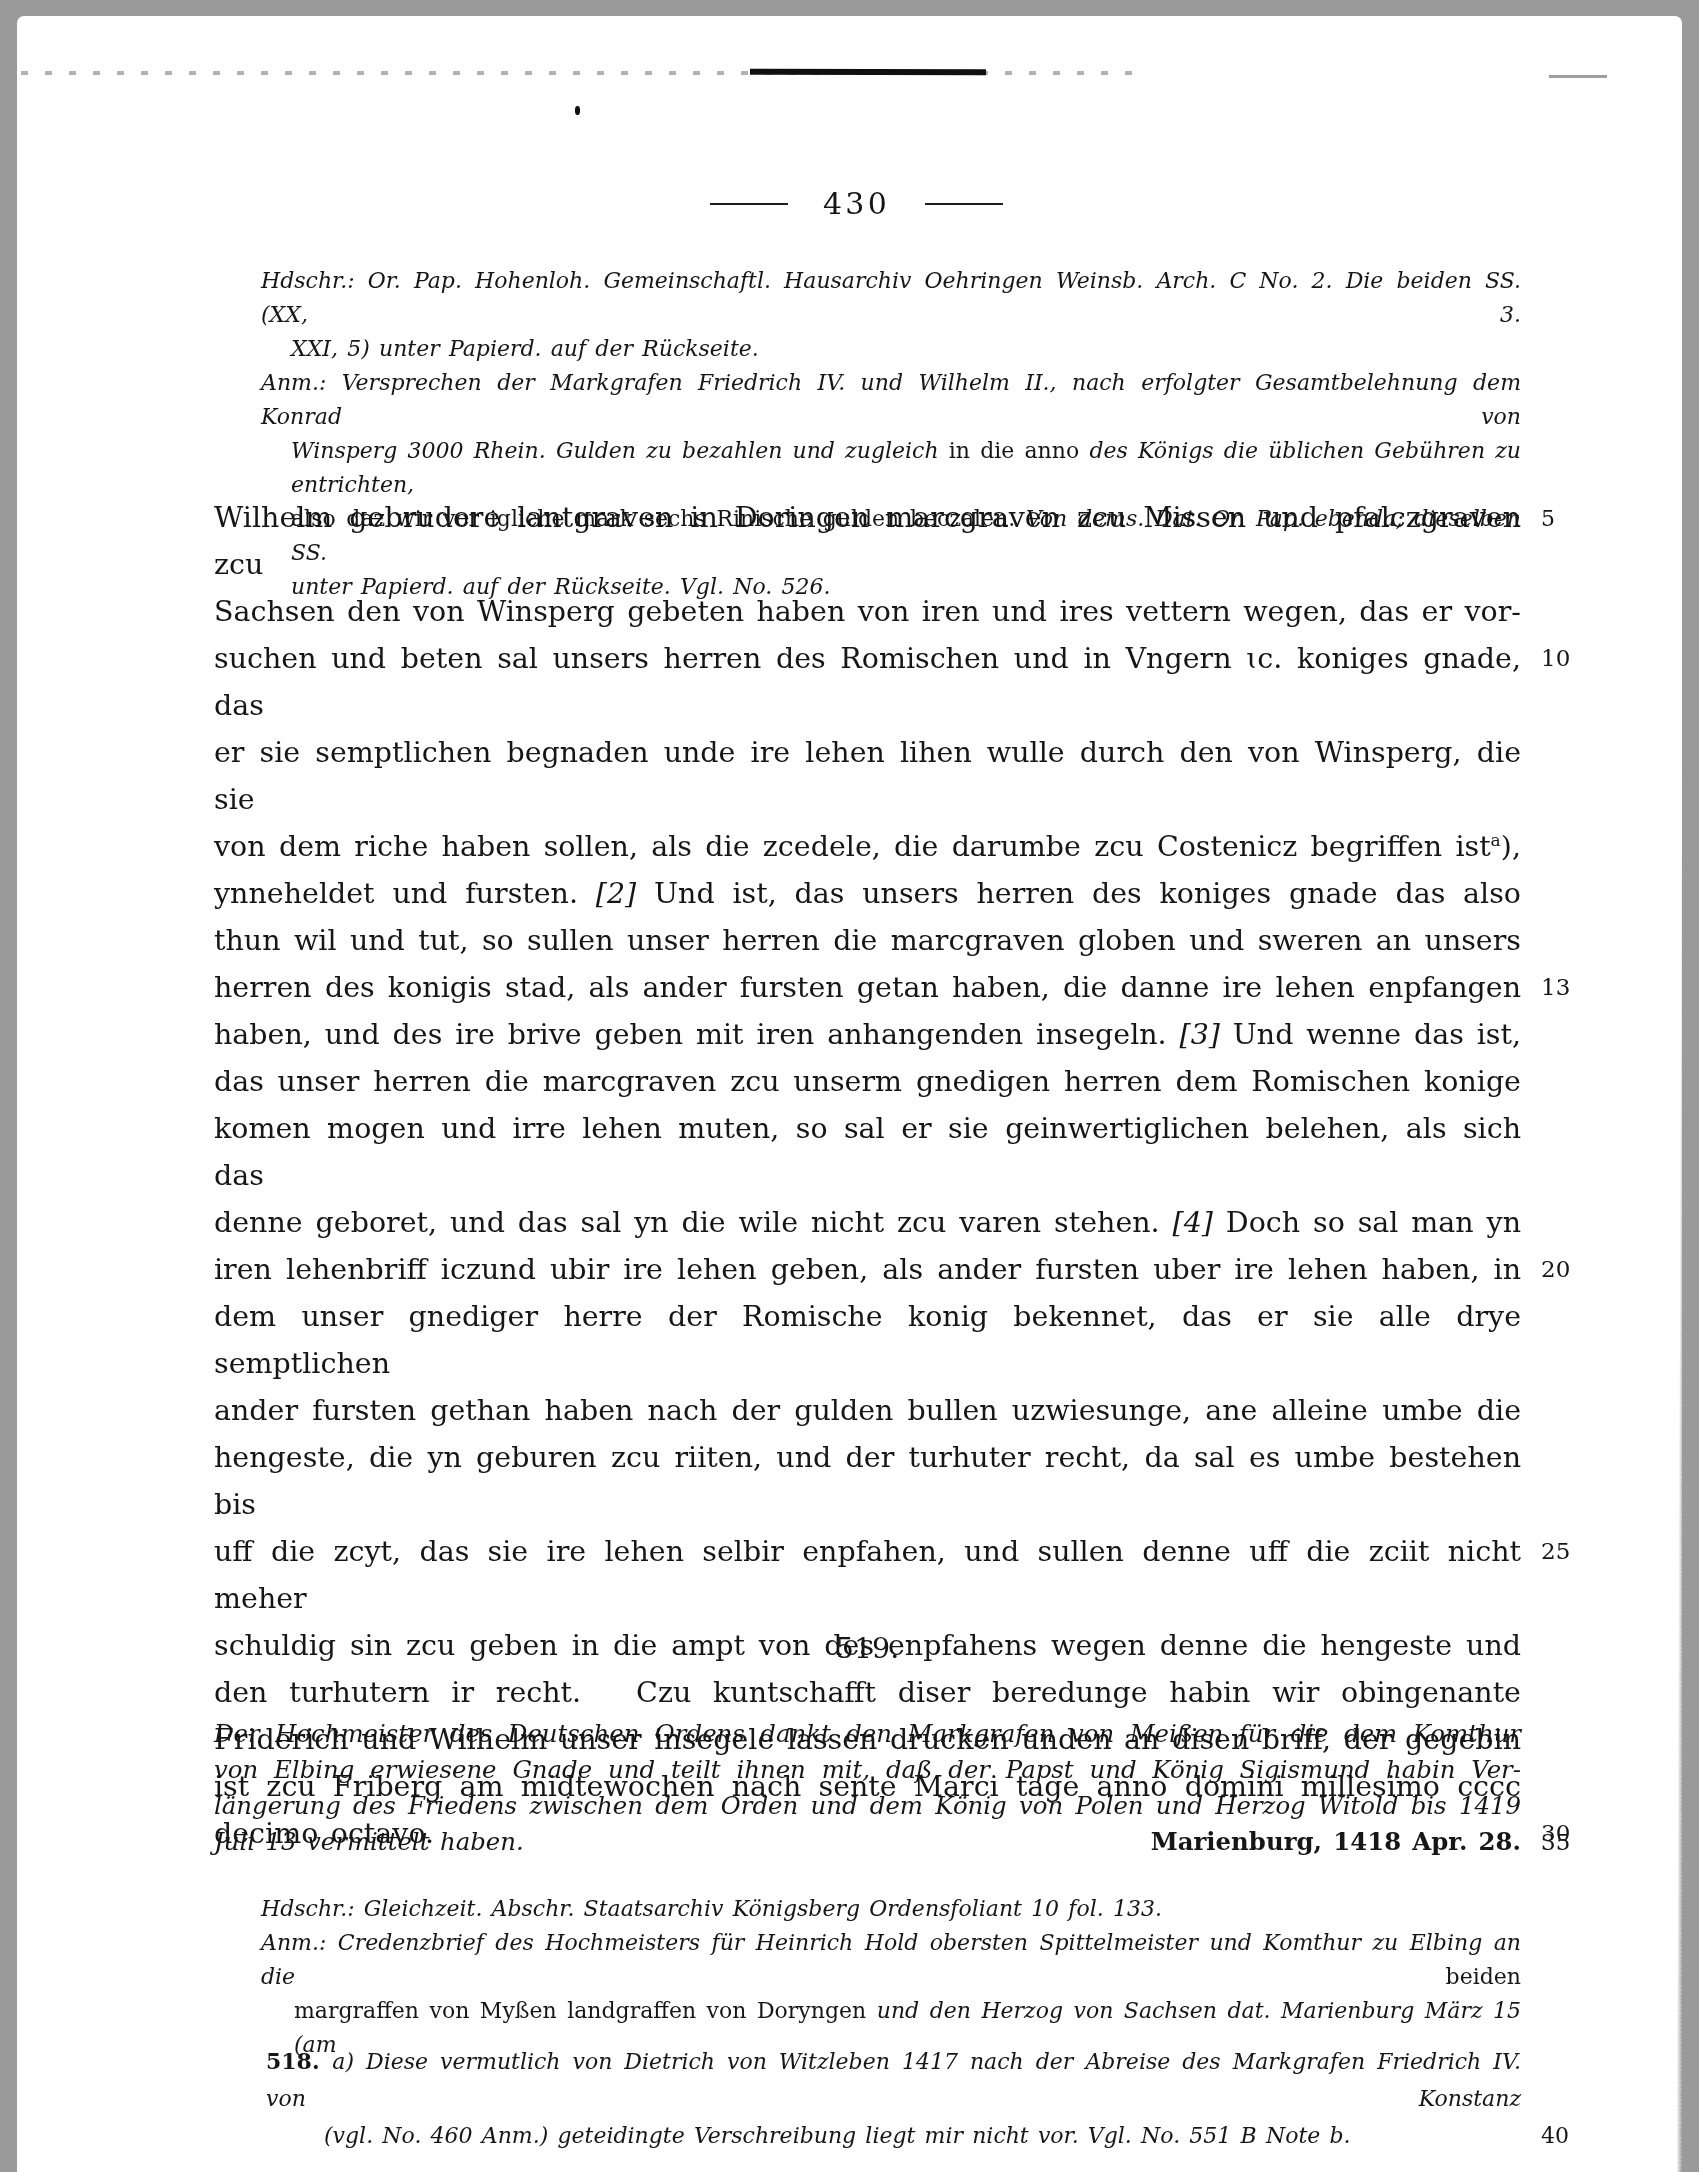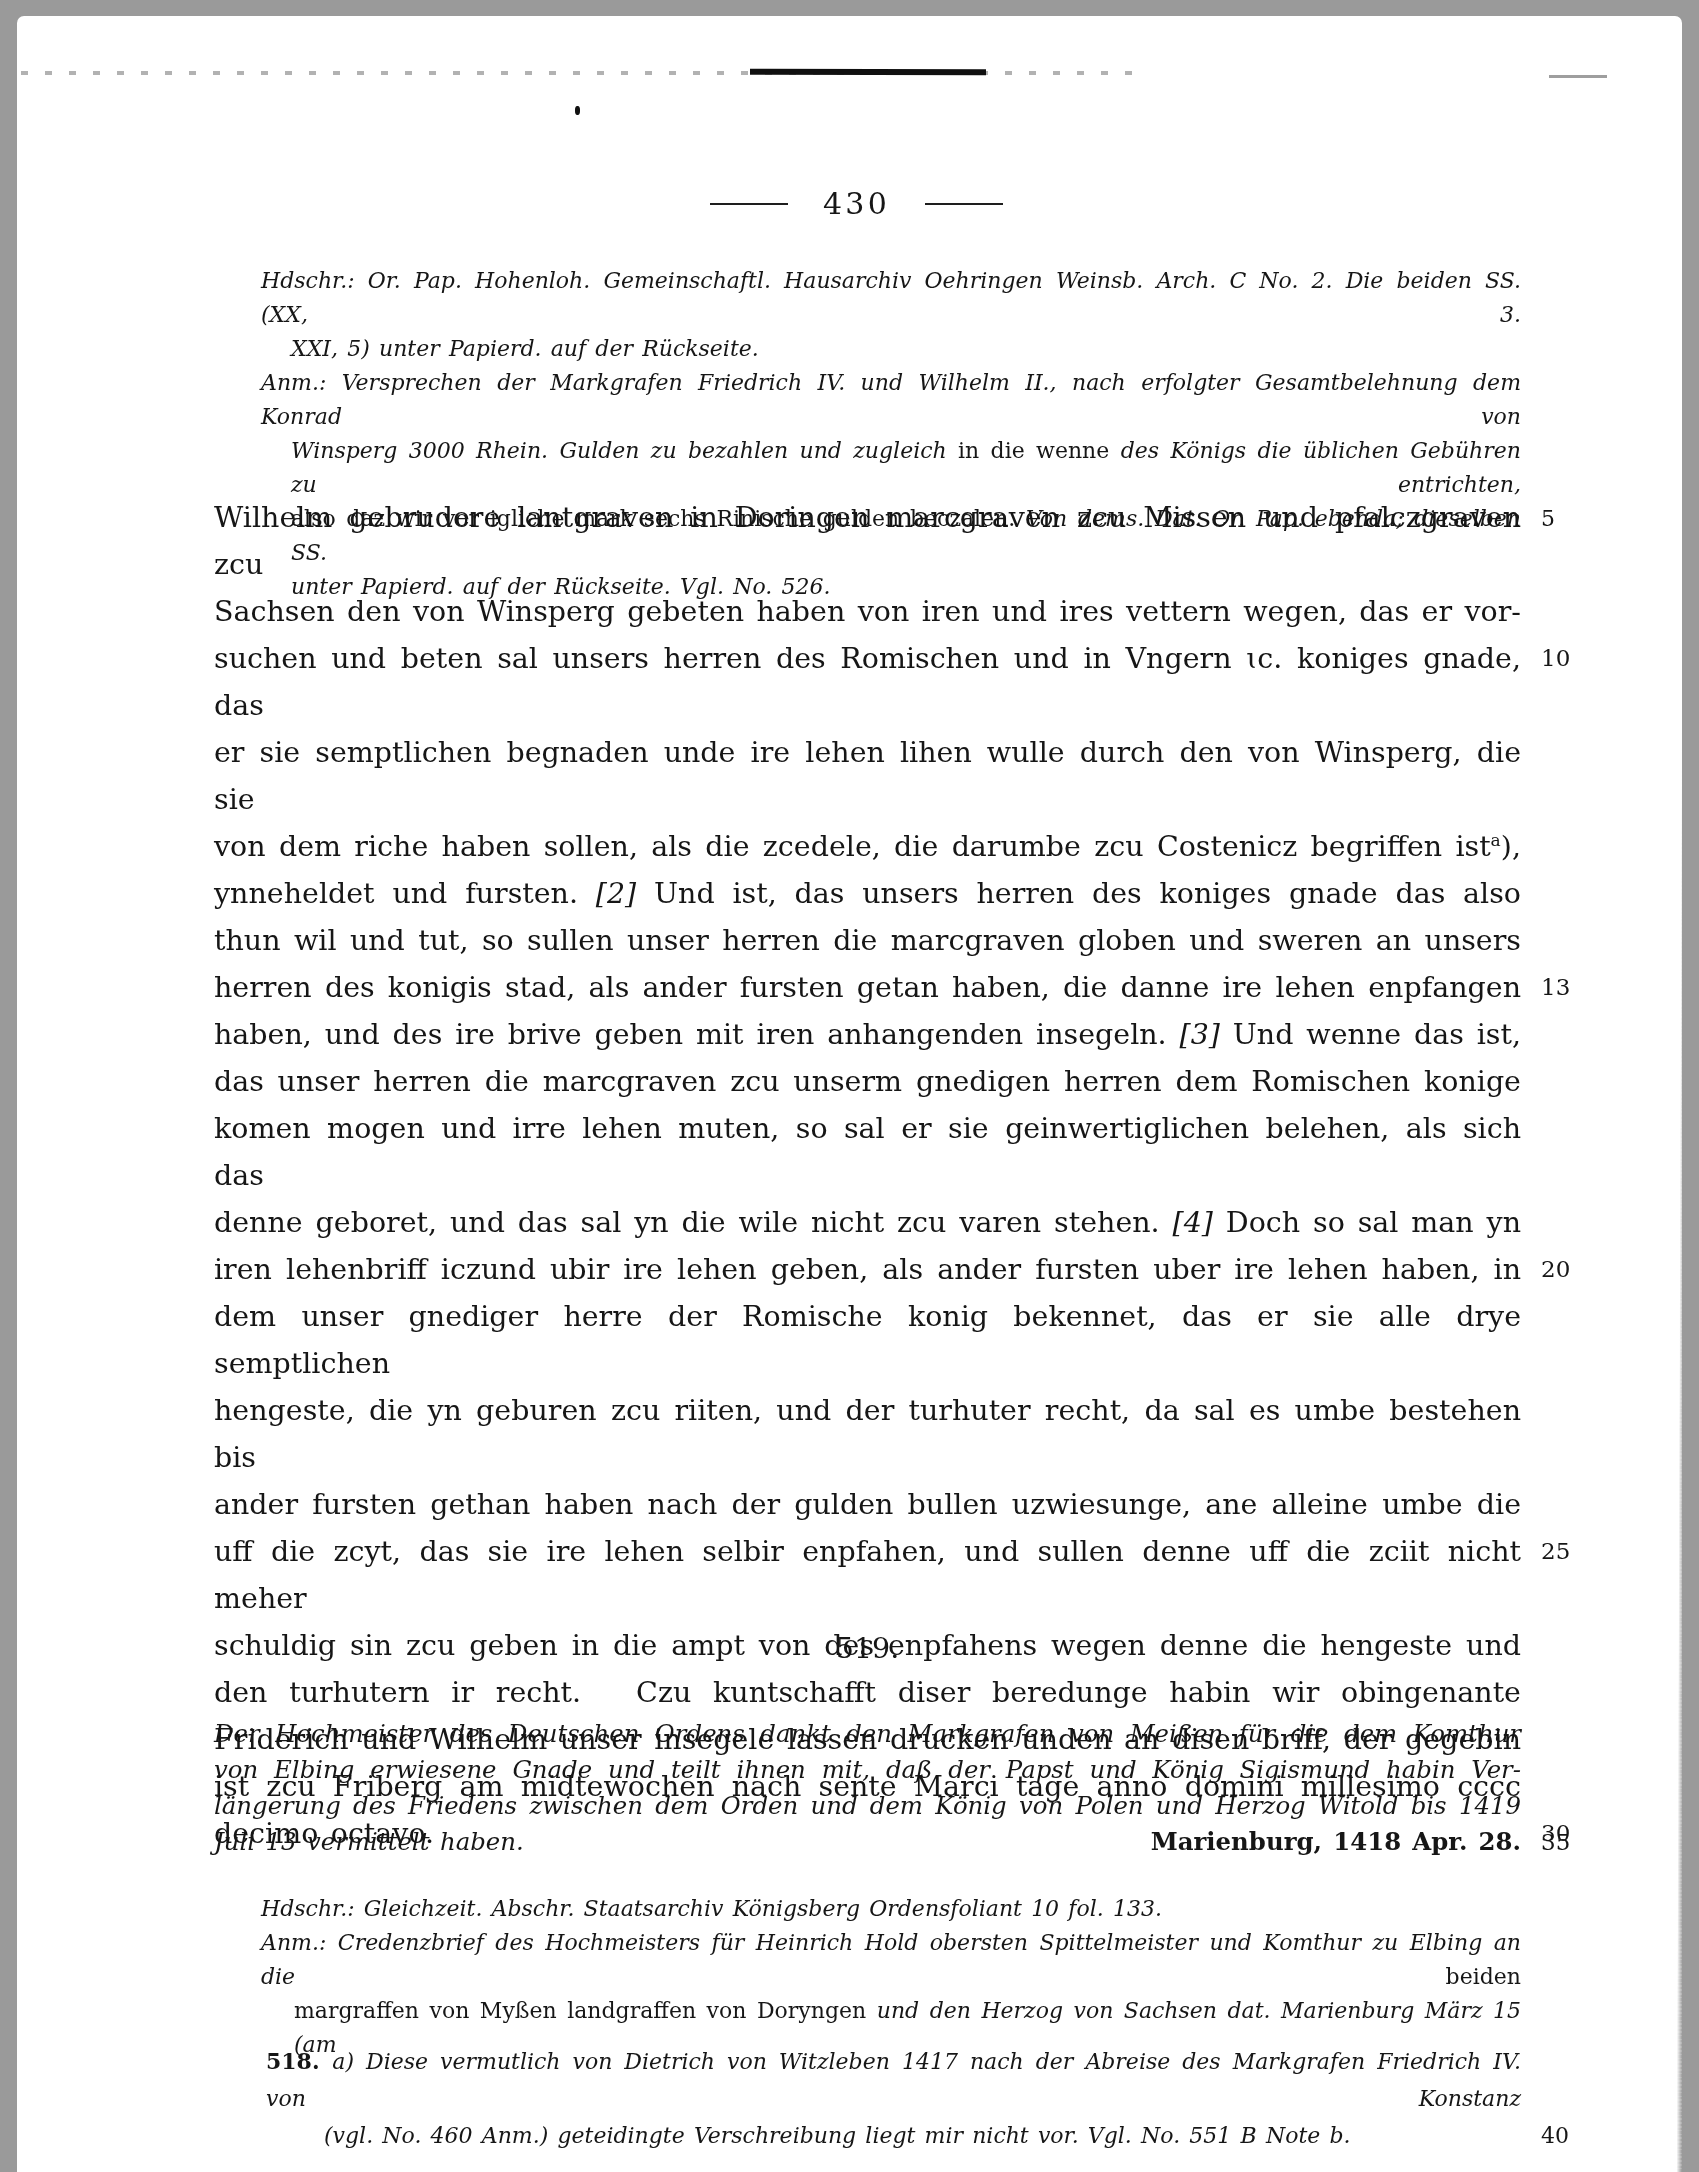--- a/index.html
+++ b/index.html
@@ -77,42 +77,42 @@
   <div class="abs pnrow">
     <span class="pnrule"></span>
     <span class="pn">430</span>
     <span class="pnrule"></span>
   </div>
 
   <div class="abs note1">
       <div class="tline just"><span class="sg-i">Hdschr.: Or. Pap. Hohenloh. Gemeinschaftl. Hausarchiv Oehringen Weinsb. Arch. C No. 2. Die beiden SS. (XX, 3.</span></div>
       <div class="tline cont"><span class="sg-i">XXI, 5) unter Papierd. auf der Rückseite.</span></div>
       <div class="tline just"><span class="sg-i">Anm.: Versprechen der Markgrafen Friedrich IV. und Wilhelm II., nach erfolgter Gesamtbelehnung dem Konrad von</span></div>
-      <div class="tline cont just"><span class="sg-i">Winsperg 3000 Rhein. Gulden zu bezahlen und zugleich </span><span class="sg-r">in die wenne </span><span class="sg-i">des Königs die üblichen Gebühren zu entrichten,</span></div>
+      <div class="tline cont just"><span class="sg-i">Winsperg 3000 Rhein. Gulden zu bezahlen und zugleich </span><span class="sg-r">in die anno </span><span class="sg-i">des Königs die üblichen Gebühren zu entrichten,</span></div>
       <div class="tline cont just"><span class="sg-r">also daz wir vor igliche mark sechs Rinische gulden beczalen. </span><span class="sg-i">Von dems. Dat. Or. Pap. ebenda; dieselben SS.</span><span class="lineno">5</span></div>
       <div class="tline cont"><span class="sg-i">unter Papierd. auf der Rückseite. Vgl. No. 526.</span></div>
     </div>
 
   <div class="abs bodytext">
       <div class="tline just"><span class="sg-r">Wilhelm gebrudere lantgraven in Doringen marcgraven zcu Missen und pfalczgraven zcu</span></div>
       <div class="tline just"><span class="sg-r">Sachsen den von Winsperg gebeten haben von iren und ires vettern wegen, das er vor-</span></div>
       <div class="tline just"><span class="sg-r">suchen und beten sal unsers herren des Romischen und in Vngern ɩc. koniges gnade, das</span><span class="lineno">10</span></div>
       <div class="tline just"><span class="sg-r">er sie semptlichen begnaden unde ire lehen lihen wulle durch den von Winsperg, die sie</span></div>
       <div class="tline just"><span class="sg-r">von dem riche haben sollen, als die zcedele, die darumbe zcu Costenicz begriffen ist</span><span class="sg-sup">a</span><span class="sg-r">),</span></div>
       <div class="tline just"><span class="sg-r">ynneheldet und fursten. </span><span class="sg-i">[2]</span><span class="sg-r"> Und ist, das unsers herren des koniges gnade das also</span></div>
       <div class="tline just"><span class="sg-r">thun wil und tut, so sullen unser herren die marcgraven globen und sweren an unsers</span></div>
       <div class="tline just"><span class="sg-r">herren des konigis stad, als ander fursten getan haben, die danne ire lehen enpfangen</span><span class="lineno">13</span></div>
       <div class="tline just"><span class="sg-r">haben, und des ire brive geben mit iren anhangenden insegeln. </span><span class="sg-i">[3]</span><span class="sg-r"> Und wenne das ist,</span></div>
       <div class="tline just"><span class="sg-r">das unser herren die marcgraven zcu unserm gnedigen herren dem Romischen konige</span></div>
       <div class="tline just"><span class="sg-r">komen mogen und irre lehen muten, so sal er sie geinwertiglichen belehen, als sich das</span></div>
       <div class="tline just"><span class="sg-r">denne geboret, und das sal yn die wile nicht zcu varen stehen. </span><span class="sg-i">[4]</span><span class="sg-r"> Doch so sal man yn</span></div>
       <div class="tline just"><span class="sg-r">iren lehenbriff iczund ubir ire lehen geben, als ander fursten uber ire lehen haben, in</span><span class="lineno">20</span></div>
       <div class="tline just"><span class="sg-r">dem unser gnediger herre der Romische konig bekennet, das er sie alle drye semptlichen</span></div>
+      <div class="tline just"><span class="sg-r">ander fursten gethan haben nach der gulden bullen uzwiesunge, ane alleine umbe die</span></div>
       <div class="tline just"><span class="sg-r">hengeste, die yn geburen zcu riiten, und der turhuter recht, da sal es umbe bestehen bis</span></div>
-      <div class="tline just"><span class="sg-r">ander fursten gethan haben nach der gulden bullen uzwiesunge, ane alleine umbe die</span></div>
       <div class="tline just"><span class="sg-r">uff die zcyt, das sie ire lehen selbir enpfahen, und sullen denne uff die zciit nicht meher</span><span class="lineno">25</span></div>
       <div class="tline just"><span class="sg-r">schuldig sin zcu geben in die ampt von des enpfahens wegen denne die hengeste und</span></div>
       <div class="tline just"><span class="sg-r">den turhutern ir recht.</span><span class="sg-gap"></span><span class="sg-r">Czu kuntschafft diser beredunge habin wir obingenante</span></div>
       <div class="tline just"><span class="sg-r">Friderich und Wilhelm unser insegele lassen drucken unden an disen briff, der gegebin</span></div>
       <div class="tline just"><span class="sg-r">ist zcu Friberg am midtewochen nach sente Marci tage anno domini millesimo cccc</span></div>
       <div class="tline"><span class="sg-r">decimo octavo.</span><span class="lineno">30</span></div>
     </div>
 
   <div class="abs h519">519.</div>
 

